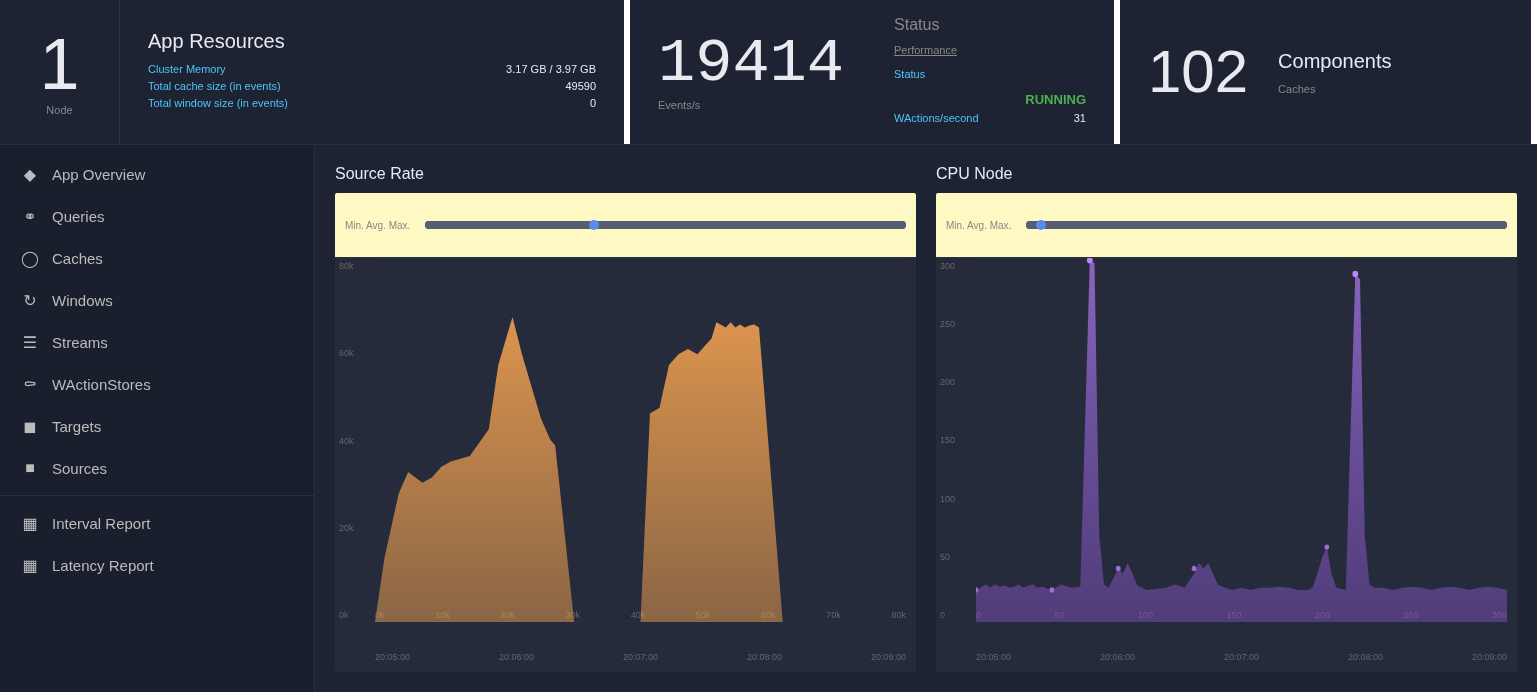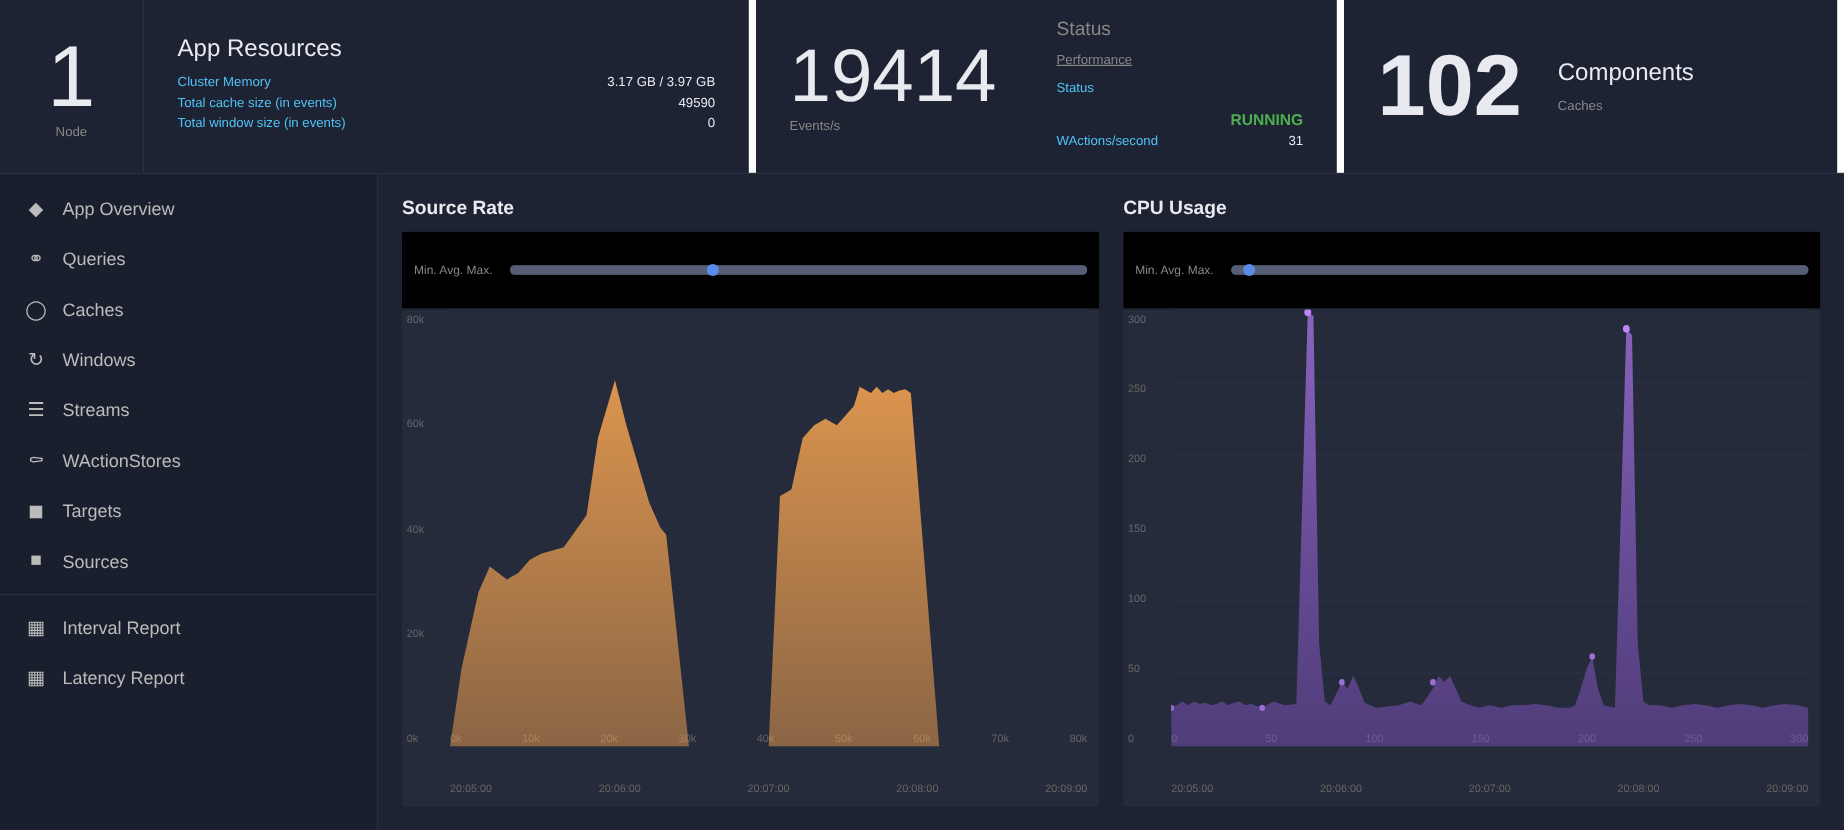--- a/index.html
+++ b/index.html
@@ -133,41 +133,41 @@
     
     .chart-container {
       flex: 1;
       display: flex;
       flex-direction: column;
       margin-right: 20px;
     }
     .chart-container:last-child { margin-right: 0; }
     .chart-title {
       font-size: 16px;
-      font-weight: 700;
+      font-weight: 400;
       color: #e8eaf0;
       margin-bottom: 10px;
     }
     .chart-area {
       flex: 1;
       background: #252b3a;
       border-radius: 2px;
       position: relative;
       overflow: hidden;
     }
     .range-selector {
       position: absolute;
       top: 0;
       left: 0;
       right: 0;
       height: 65px;
       display: flex;
       align-items: center;
       padding: 0 10px;
-      background: #000000;
+      background: #fef9c3;
       border-bottom: 1px solid #2a3040;
     }
     .range-label {
       font-size: 10px;
       color: #888;
       margin-right: 15px;
       white-space: nowrap;
     }
     .range-track {
       flex: 1;
@@ -262,41 +262,41 @@
       </div>
       <div class="stat-row">
         <span class="stat-row-label">Total window size (in events)</span>
         <span class="stat-row-value">0</span>
       </div>
     </div>
   </div>
 
   <div class="stat-block performance">
     <div style="display:flex;flex-direction:column;align-items:flex-start;margin-right:20px;">
-      <div class="big-number" style="font-size:62px;">19414</div>
+      <div class="big-number" style="font-size:62px;font-family:Liberation Mono, monospace;">19414</div>
       <div class="stat-label">Events/s</div>
     </div>
     <div class="stat-details">
       <div class="stat-title" style="font-size:16px;color:#888;">Status</div>
       <div style="margin-bottom:12px;">
         <div class="stat-label" style="font-size:11px;color:#888;text-decoration:underline;">Performance</div>
       </div>
       <div class="stat-row">
         <span class="stat-row-label">Status</span>
         <span class="status-running">RUNNING</span>
       </div>
       <div class="stat-row">
         <span class="stat-row-label">WActions/second</span>
         <span class="stat-row-value">31</span>
       </div>
     </div>
   </div>
 
   <div class="stat-block components">
-    <div class="big-number" style="font-size:72px;font-weight:bold;">102</div>
+    <div class="big-number" style="font-size:60px;">102</div>
     <div class="stat-details">
       <div class="stat-title">Components</div>
       <div class="stat-label">Caches</div>
     </div>
   </div>
 </div>
 
 <div class="main-layout">
 
   <div class="sidebar">
@@ -453,21 +453,21 @@
           <span>20:05:00</span>
           <span>20:06:00</span>
           <span>20:07:00</span>
           <span>20:08:00</span>
           <span>20:09:00</span>
         </div>
       </div>
     </div>
 
     <div class="chart-container">
-      <div class="chart-title">CPU Usage</div>
+      <div class="chart-title">CPU Node</div>
       <div class="chart-area">
 
         <div class="range-selector">
           <span class="range-label">Min. Avg. Max.</span>
           <div class="range-track">
             <div class="range-fill" style="width:100%;"></div>
             <div class="range-handle" style="left:2%; top:-1px;"></div>
           </div>
         </div>
 

